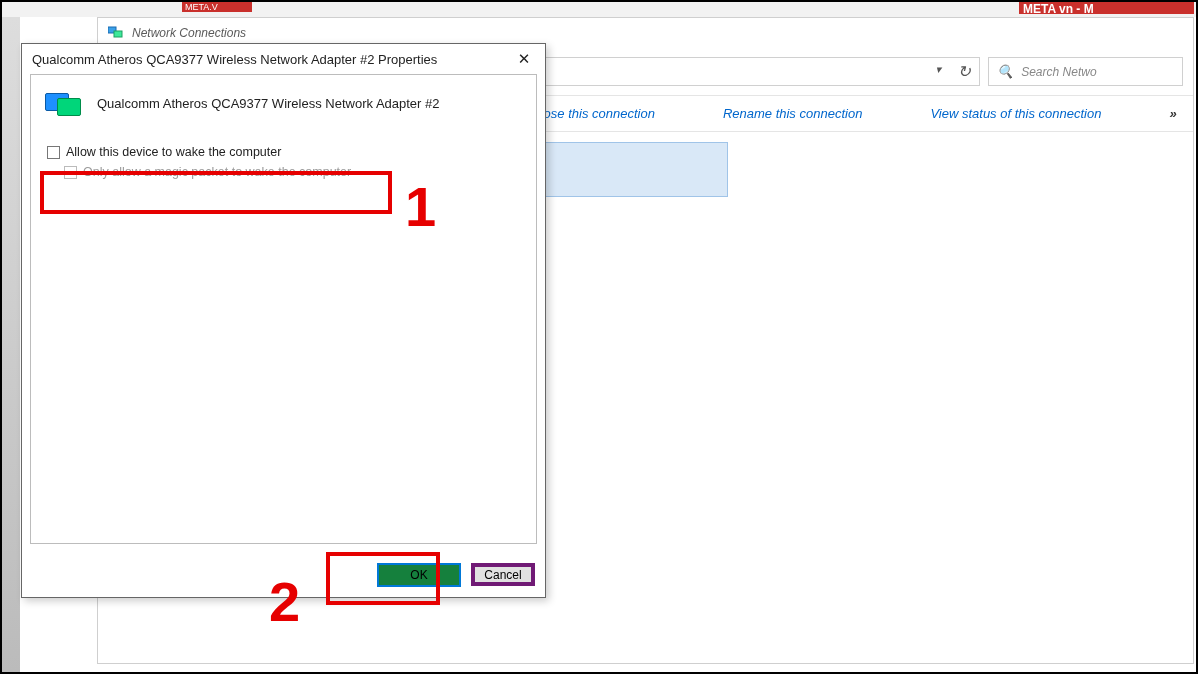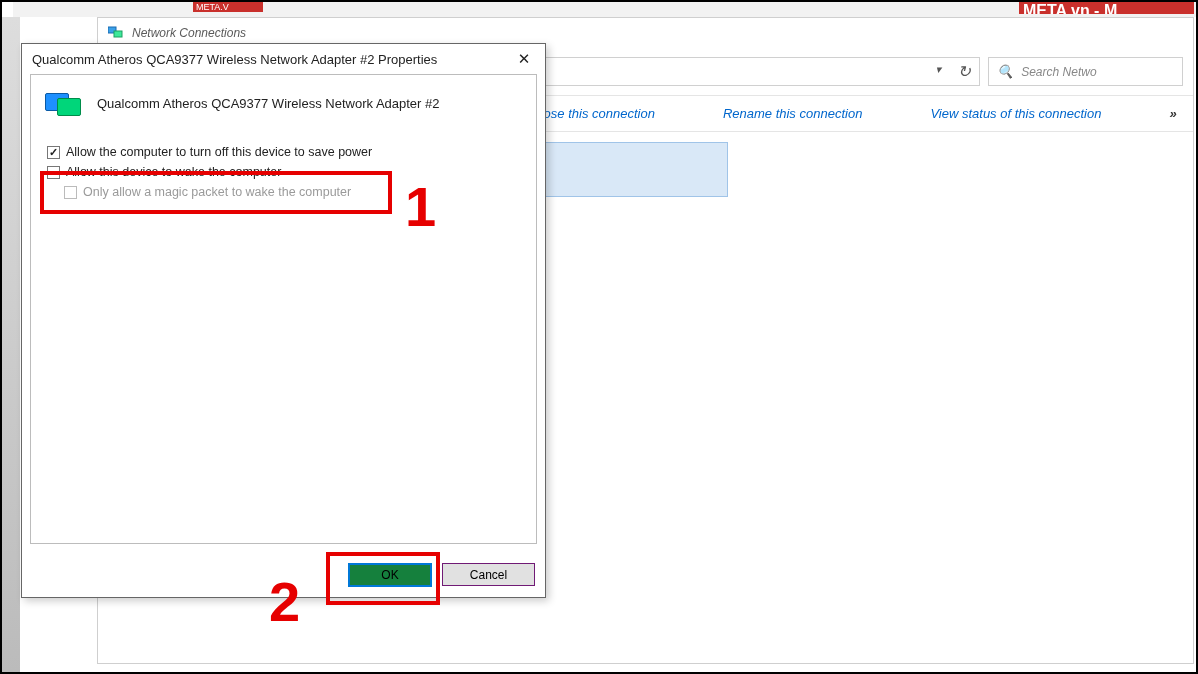--- a/index.html
+++ b/index.html
@@ -1,22 +1,22 @@
 <!DOCTYPE html>
 <html><head>
 <meta charset="utf-8">
 <style>
   * { box-sizing: border-box; margin: 0; padding: 0; }
   html, body { width: 1198px; height: 674px; overflow: hidden; font-family: "Segoe UI", Arial, sans-serif; font-size: 12px; background: #fff; }
   body { border: 2px solid #000; position: relative; }
 
   
-  .bg-top { position: absolute; top: 0; left: 11px; right: 0; height: 15px; background: #f2f2f2; }
+  .bg-top { position: absolute; top: 0; left: 0; right: 0; height: 15px; background: #f2f2f2; }
   .bg-top .red1 { position: absolute; top: 0; left: 180px; width: 70px; height: 10px; background: #c9302c; color:#fff; font-size:9px; overflow:hidden; padding:0 3px;}
-  .bg-top .red2 { position: absolute; top: 0; right: 2px; width: 175px; height: 12px; background: #c9302c; color:#fff; font-size:16px; font-weight:bold; overflow:hidden; padding:0 4px;}
+  .bg-top .red2 { position: absolute; top: 0; right: 2px; width: 175px; height: 12px; background: #c9302c; color:#fff; font-size:12px; font-weight:bold; overflow:hidden; padding:0 4px;}
   .bg-left { position: absolute; top: 15px; left: 0; width: 18px; height: 655px; background: linear-gradient(#ddd,#ccc,#bbb); }
 
   
   .parent-window {
     position: absolute; top: 15px; left: 95px; right: 2px; bottom: 8px;
     background: #fff; border: 1px solid #cfcfcf; font-style: italic;
   }
   .parent-title {
     height: 30px; display: flex; align-items: center; padding-left: 10px;
     color: #5a5a5a; font-size: 12px;
@@ -84,21 +84,21 @@
   .chk-row.indent3 { margin-left: 19px; }
   .chk { width:13px; height:13px; border:1px solid #777; margin-right:6px; display:flex; align-items:center; justify-content:center; font-size:11px; color:#222; background:#fff; }
   .chk.disabled { border-color:#bbb; }
   .chk.checked::after { content:"✓"; font-weight:bold; }
   .lbl { font-size:12.5px; color:#222; }
   .lbl.disabled { color:#9a9a9a; }
   .dlg-buttons {
     position:absolute; bottom:10px; right:10px; display:flex; gap:10px;
   }
   .btn {
-    width: 93px; height: 23px; border:1px solid #701a75; background:#e1e1e1;
+    width: 64px; height: 23px; border:4px solid #701a75; background:#e1e1e1;
     font-size:12px; cursor:pointer; display:flex; align-items:center; justify-content:center;
   }
   .btn.primary { background:#15803d; border:2px solid #0078d7; width:84px; height:24px; }
 
   
   .anno-box1 {
     position:absolute; top: 169px; left: 38px; width: 352px; height: 43px;
     border: 4px solid #e60000; pointer-events:none;
   }
   .anno-num1 {
@@ -167,24 +167,20 @@
   <div class="tabpanel">
     <div class="device-row">
       <div class="device-icon">
         <div class="m1"></div>
           <div class="m2"></div>
       </div>
       <div class="device-name">Qualcomm Atheros QCA9377 Wireless Network Adapter #2</div>
     </div>
 
     <div class="chk-row indent1">
-      <div class="chk checked"></div>
-      <span class="lbl">Allow the computer to turn off this device to save power</span>
-    </div>
-    <div class="chk-row indent1">
       <div class="chk"></div>
       <span class="lbl">Allow this device to wake the computer</span>
     </div>
     <div class="chk-row indent3">
       <div class="chk disabled"></div>
       <span class="lbl disabled">Only allow a magic packet to wake the computer</span>
     </div>
   </div>
   <div class="dlg-buttons">
     <div class="btn primary">OK</div>

